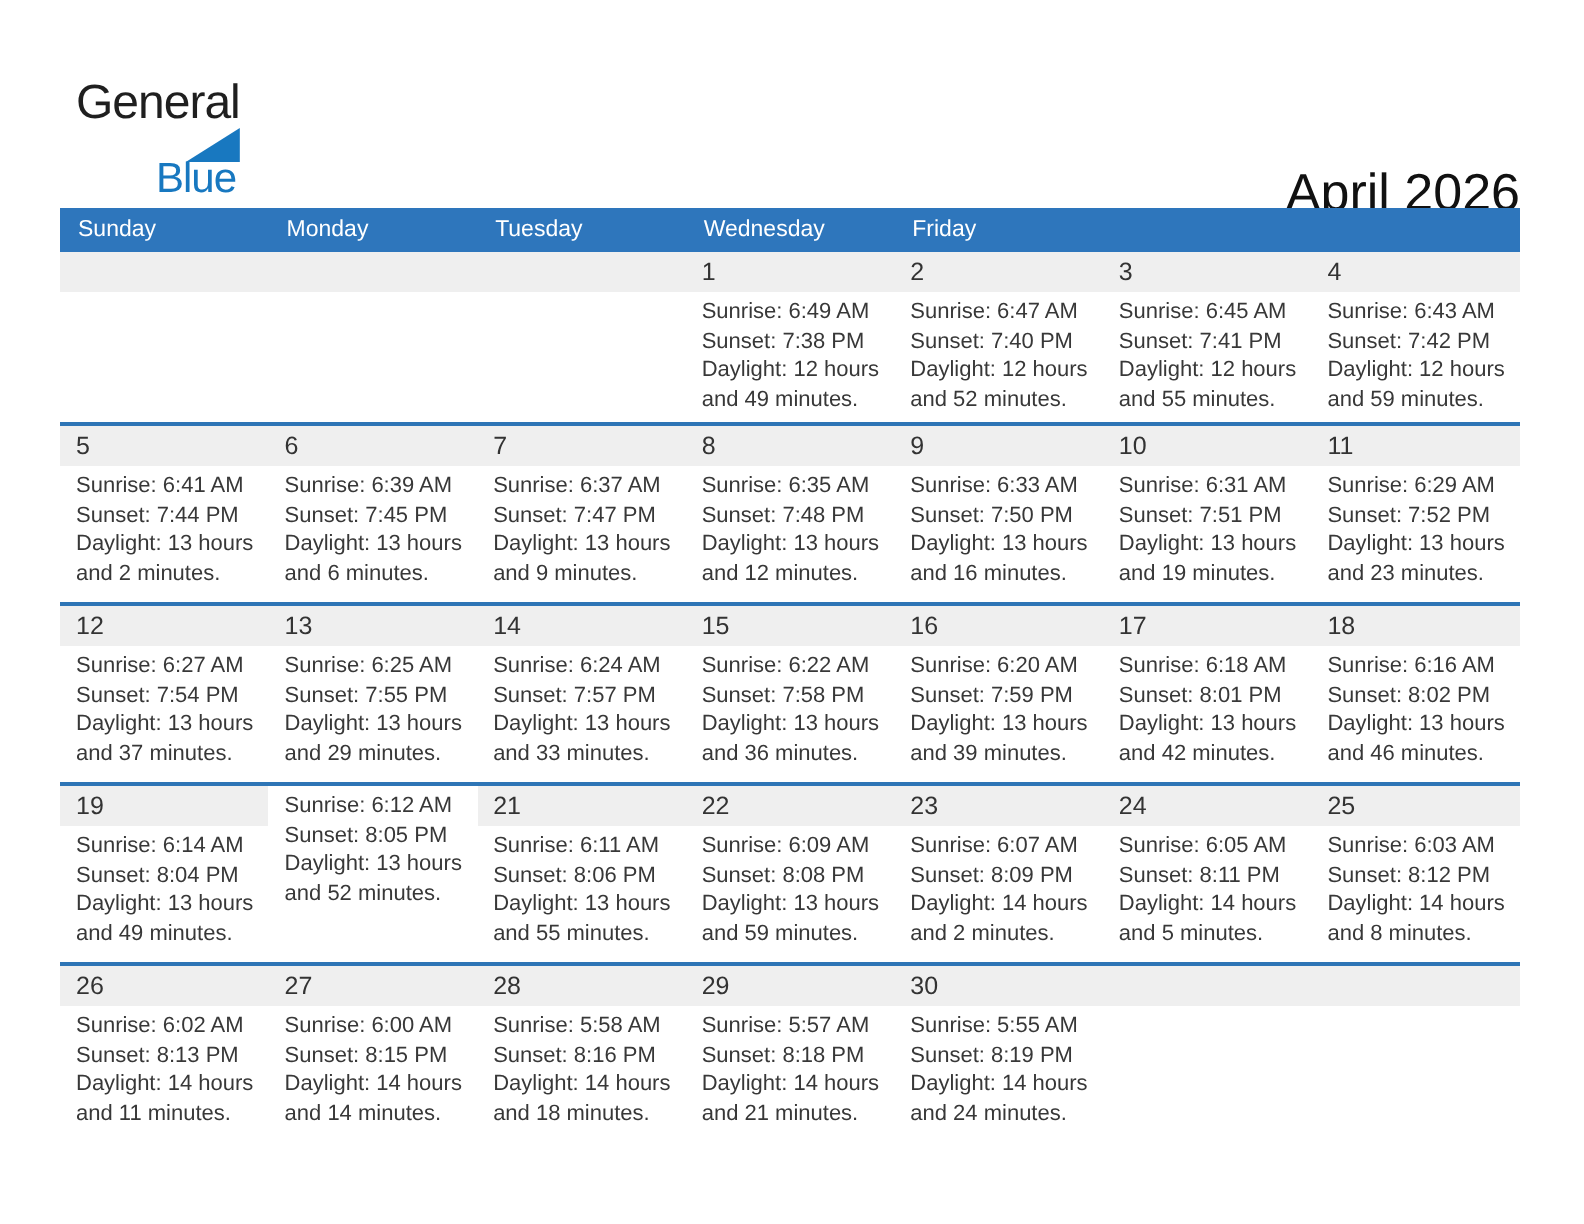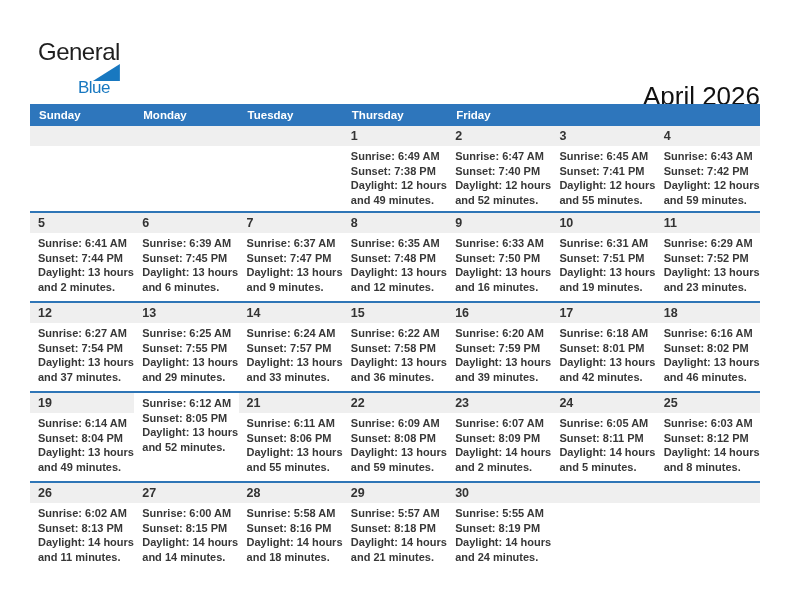--- a/index.html
+++ b/index.html
@@ -15,29 +15,29 @@
   body{font-family:"Liberation Sans", sans-serif;}
   .page{position:relative;width:792px;height:612px;background:#ffffff;overflow:hidden;}
 
   
   .logo{position:absolute;left:38px;top:40px;line-height:1;}
   .logo-row{display:flex;align-items:flex-end;flex-direction:column;}
   .logo-general{font-size:24px;color:#1f1f1f;letter-spacing:-0.5px;}
   .logo-flag{display:inline-block;width:27px;height:17px;margin-left:1px;margin-bottom:2px;
     background:var(--logo-blue);
     clip-path:polygon(100% 0, 100% 100%, 0 100%);}
-  .logo-blue-word{font-size:17px;color:var(--logo-blue);letter-spacing:-0.5px;margin-top:-4px;padding-left:40px;}
+  .logo-blue-word{font-size:21px;color:var(--logo-blue);letter-spacing:-0.5px;margin-top:-4px;padding-left:40px;}
 
   
   .titles{position:absolute;right:32px;top:36px;text-align:right;}
   .page-title{font-size:26px;font-weight:normal;color:var(--title-black);margin-top:45px;}
   .page-subtitle{font-size:15px;font-weight:normal;color:var(--title-black);margin-top:11px;}
 
   
-  .calendar{position:absolute;left:30px;top:104px;width:730px;font-weight:bold;}
+  .calendar{position:absolute;left:30px;top:104px;width:730px;}
   .day-header-row{display:grid;grid-template-columns:repeat(7,1fr);background:var(--header-blue);height:22px;}
   .day-header{color:#ffffff;font-size:11.5px;line-height:22px;padding-left:9px;overflow:hidden;white-space:nowrap;}
 
   .week{display:grid;grid-template-columns:repeat(7,1fr);height:85px;}
   .week:not(:first-child){height:90px;border-top:2px solid var(--row-border-blue);}
   .cell{overflow:hidden;}
   .date-strip{height:20px;line-height:20px;background:var(--strip-gray);font-size:12.5px;color:#333333;padding-left:8px;}
   .cell-body{padding:3px 2px 0 8px;}
   .cell-line{font-size:11px;line-height:14.6px;color:var(--text-dark);white-space:nowrap;}
 </style>
@@ -57,21 +57,21 @@
   <div class="titles">
     <div class="page-title">April 2026</div>
     <div class="page-subtitle">Manchester, Washington, United States</div>
   </div>
 
   <div class="calendar">
     <div class="day-header-row">
         <div class="day-header">Sunday</div>
         <div class="day-header">Monday</div>
         <div class="day-header">Tuesday</div>
-        <div class="day-header">Thursday</div>
+        <div class="day-header">Wednesday</div>
         <div class="day-header">Friday</div>
       </div>
     <div>
         <div class="week">
           <div class="cell">
             <div class="date-strip"></div>
             <div class="cell-body"></div>
           </div>
           <div class="cell">
             <div class="date-strip"></div>

